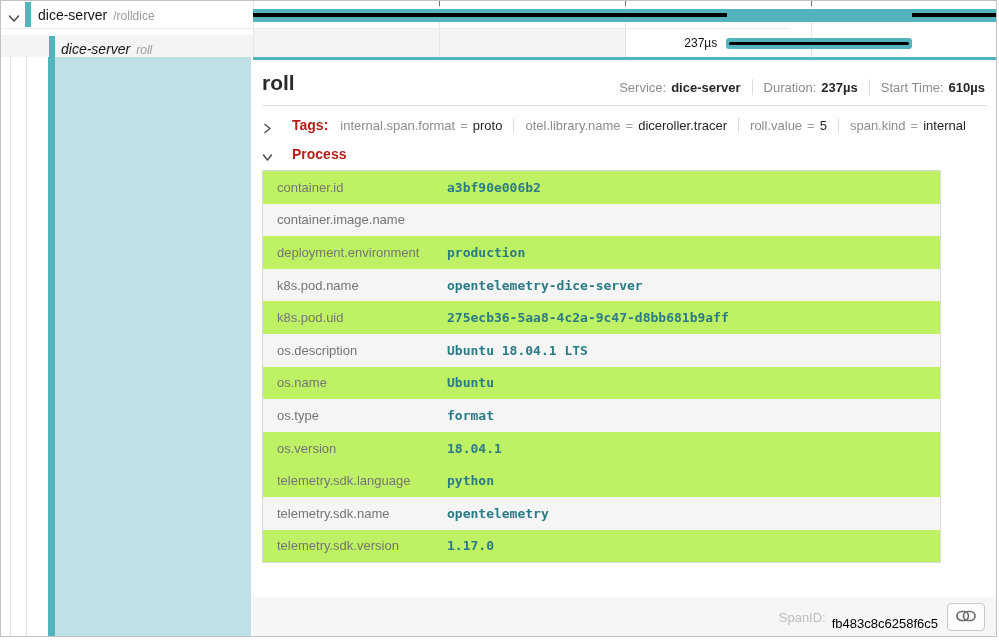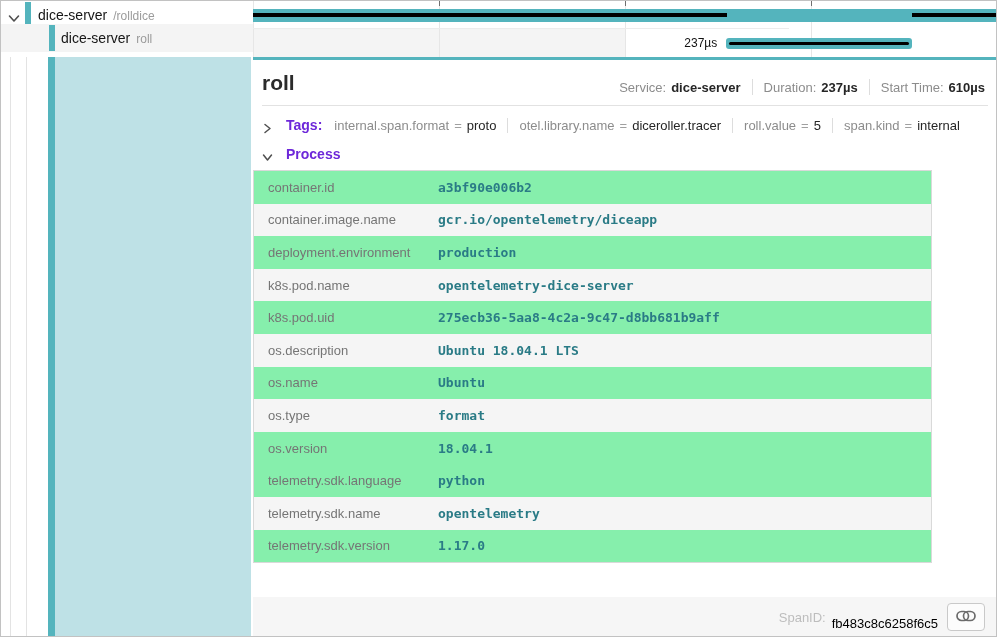--- a/index.html
+++ b/index.html
@@ -7,21 +7,21 @@
     position:relative; width:999px; height:644px; background:#fff;
     font-family:"Liberation Sans", sans-serif; overflow:hidden;
     --accent-teal:#54b4bd; --accent-teal-light:#bee1e6;
   }
   .frame { position:absolute; left:0; top:0; width:997px; height:637px;
     border:1px solid #c2c2c2; box-sizing:border-box; pointer-events:none; z-index:50; }
 
   
   .span-row { position:absolute; left:1px; width:788px; }
   .row1 { top:1px; height:27px; border-bottom:1px solid #ececec; box-sizing:content-box; }
-  .row2 { top:24px; height:28px; }
+  .row2 { top:35px; height:28px;font-style:italic; }
   .tree-cell { position:absolute; left:0; top:0; width:252px; height:100%; }
   .row1 .tree-cell { background:#fff; }
   .row2 .tree-cell { background:#f4f4f4; }
   .stripe { position:absolute; top:1px; bottom:1px; width:6px; background:var(--accent-teal); }
   .row1 .stripe { left:24px; }
   .row2 .stripe { left:48px; }
   .tree-label { position:absolute; top:50%; transform:translateY(-50%); white-space:nowrap; }
   .row1 .tree-label { left:37px; }
   .row2 .tree-label { left:60px; }
   .svc { font-size:14px; color:#161616; }
@@ -55,28 +55,28 @@
     background:#fff; border-top:3px solid var(--accent-teal); box-sizing:border-box; }
   .detail-header { display:flex; justify-content:space-between; align-items:flex-end; padding:11px 12px 0 9px; }
   .detail-title { font-size:21px; font-weight:700; color:#2b2b2b; line-height:24px; }
   .meta { display:flex; align-items:center; font-size:13px; color:#8c8c8c; white-space:nowrap; }
   .meta-val { color:#262626; font-weight:700; margin-left:5px; }
   .meta-sep { width:1px; height:16px; background:#ddd; margin:0 11px; }
   .header-divider { height:1px; background:#e2e2e2; margin:10px 9px 0 9px; }
 
   .accordion { display:flex; align-items:center; margin:11px 9px 0 9px; }
   .acc-chev { width:11px; height:11px; flex:none; }
-  .acc-label { font-weight:700; color:#6d28d9; font-size:14px; margin-left:13px; }
+  .acc-label { font-weight:700; color:#b91c1c; font-size:14px; margin-left:19px; }
   .tag-items { display:flex; align-items:flex-end; margin-left:12px; font-size:13px; color:#8c8c8c; white-space:nowrap; }
   .tag-kv .eq { margin:0 5px; color:#a0a0a0; }
   .tag-kv .tag-value { color:#262626; }
   .tag-sep { width:1px; height:15px; background:#ddd; margin:0 11px; }
   .process-acc { margin-top:13px; }
 
-  .process-table { margin:8px 0 0 0; width:679px; border:1px solid #d9d9d9; box-sizing:border-box; background:#86efac; }
+  .process-table { margin:8px 0 0 9px; width:679px; border:1px solid #d9d9d9; box-sizing:border-box; background:#bef264; }
   .prow { display:flex; height:32.6px; align-items:center; }
   .prow.alt { background:#f5f5f5; }
   .pkey { width:170px; flex:none; padding-left:14px; font-size:13px; color:#757575; }
   .pval { font-family:"DejaVu Sans Mono", monospace; font-size:13px; font-weight:700; color:#2a7b86; }
 
   .detail-footer { position:absolute; left:0; right:0; bottom:0; height:40px; background:#f6f6f6;
     display:flex; align-items:center; justify-content:flex-end; padding-right:12px; box-sizing:border-box; }
   .footer-label { color:#bdbdbd; font-size:13px;text-align:center; }
   .footer-value { color:#000000; font-size:13px; margin:12px 9px 0 6px; }
   .link-btn { width:38px; height:28px; border:1px solid #c9c9c9; border-radius:4px; background:#fcfcfc;
@@ -183,21 +183,20 @@
       <span class="acc-label">Process</span>
     </div>
 
     <div class="process-table">
       <div class="prow">
           <span class="pkey">container.id</span>
           <span class="pval">a3bf90e006b2</span>
         </div>
       <div class="prow alt">
           <span class="pkey">container.image.name</span>
-          <span class="pval">gcr.io/opentelemetry/diceapp</span>
         </div>
       <div class="prow">
           <span class="pkey">deployment.environment</span>
           <span class="pval">production</span>
         </div>
       <div class="prow alt">
           <span class="pkey">k8s.pod.name</span>
           <span class="pval">opentelemetry-dice-server</span>
         </div>
       <div class="prow">

